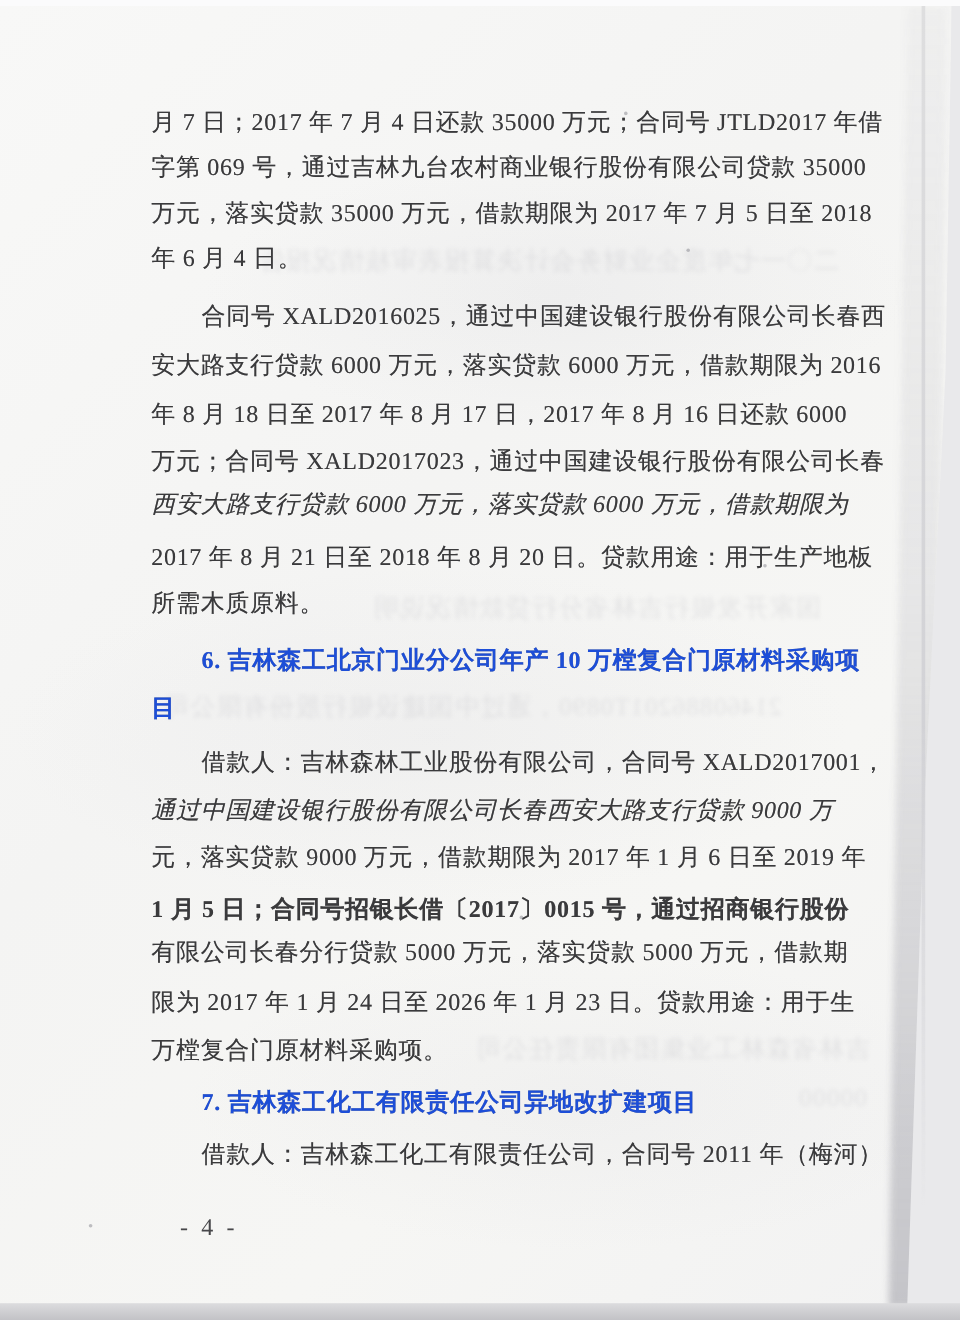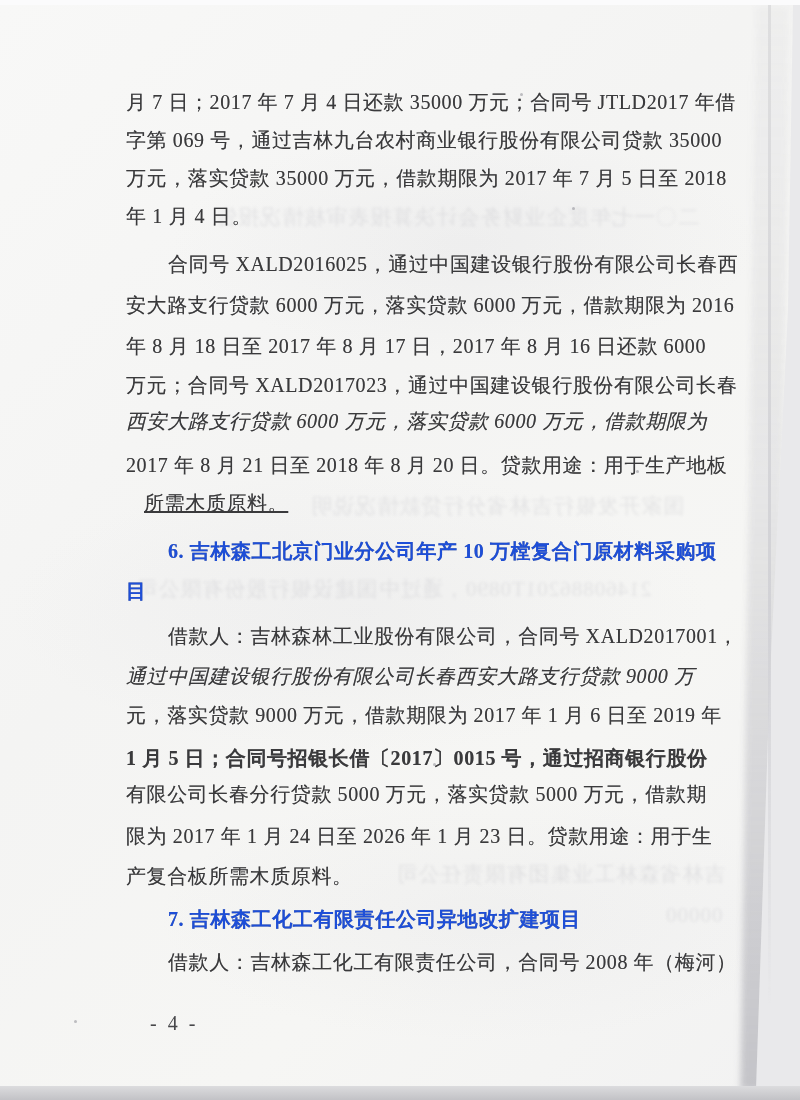--- a/index.html
+++ b/index.html
@@ -133,39 +133,39 @@
       <div class="ghost" style="left: 310px; top: 492px;">国家开发银行吉林省分行贷款情况说明</div>
       <div class="ghost" style="left: 135px; top: 575px;">21460886201T0890，通过中国建设银行股份有限公司</div>
       <div class="ghost" style="left: 395px; top: 860px;">吉林省森林工业集团有限责任公司</div>
       <div class="ghost" style="left: 665px; top: 903px;">00000</div>
     </div>
 
   <div id="lines-container">
       <div class="line" style="left: 106px; top: 88px;">月 7 日；2017 年 7 月 4 日还款 35000 万元；合同号 JTLD2017 年借</div>
       <div class="line" style="left: 106px; top: 126px;">字第 069 号，通过吉林九台农村商业银行股份有限公司贷款 35000</div>
       <div class="line" style="left: 106px; top: 164px;">万元，落实贷款 35000 万元，借款期限为 2017 年 7 月 5 日至 2018</div>
-      <div class="line" style="left: 106px; top: 202px;">年 1 月 4 日。</div>
+      <div class="line" style="left: 106px; top: 202px;">年 6 月 4 日。</div>
       <div class="line" style="left: 148px; top: 250px;">合同号 XALD2016025，通过中国建设银行股份有限公司长春西</div>
       <div class="line" style="left: 106px; top: 291px;">安大路支行贷款 6000 万元，落实贷款 6000 万元，借款期限为 2016</div>
       <div class="line" style="left: 106px; top: 332px;">年 8 月 18 日至 2017 年 8 月 17 日，2017 年 8 月 16 日还款 6000</div>
       <div class="line" style="left: 106px; top: 371px;">万元；合同号 XALD2017023，通过中国建设银行股份有限公司长春</div>
       <div class="line" style="left: 106px; top: 407px; font-style: italic;">西安大路支行贷款 6000 万元，落实贷款 6000 万元，借款期限为</div>
       <div class="line" style="left: 106px; top: 451px;">2017 年 8 月 21 日至 2018 年 8 月 20 日。贷款用途：用于生产地板</div>
-      <div class="line" style="left: 124px; top: 489px; text-decoration: underline;">所需木质原料。</div>
+      <div class="line" style="left: 106px; top: 489px;">所需木质原料。</div>
       <div class="line bold" style="left: 148px; top: 537px;">6. 吉林森工北京门业分公司年产 10 万樘复合门原材料采购项</div>
       <div class="line bold" style="left: 106px; top: 577px;">目</div>
       <div class="line" style="left: 148px; top: 622px;">借款人：吉林森林工业股份有限公司，合同号 XALD2017001，</div>
       <div class="line" style="left: 106px; top: 662px; font-style: italic;">通过中国建设银行股份有限公司长春西安大路支行贷款 9000 万</div>
       <div class="line" style="left: 106px; top: 701px; font-family: Liberation Serif, serif;">元，落实贷款 9000 万元，借款期限为 2017 年 1 月 6 日至 2019 年</div>
       <div class="line" style="left: 106px; top: 744px; font-weight: bold;">1 月 5 日；合同号招银长借〔2017〕0015 号，通过招商银行股份</div>
       <div class="line" style="left: 106px; top: 780px;">有限公司长春分行贷款 5000 万元，落实贷款 5000 万元，借款期</div>
       <div class="line" style="left: 106px; top: 822px;">限为 2017 年 1 月 24 日至 2026 年 1 月 23 日。贷款用途：用于生</div>
-      <div class="line" style="left: 106px; top: 862px;">产复合板所需木质原料。</div>
+      <div class="line" style="left: 106px; top: 862px;">万樘复合门原材料采购项。</div>
       <div class="line bold" style="left: 148px; top: 905px;">7. 吉林森工化工有限责任公司异地改扩建项目</div>
-      <div class="line" style="left: 148px; top: 948px;">借款人：吉林森工化工有限责任公司，合同号 2008 年（梅河）</div>
+      <div class="line" style="left: 148px; top: 948px;">借款人：吉林森工化工有限责任公司，合同号 2011 年（梅河）</div>
     </div>
 
   <div class="page-number">- 4 -</div>
 
   <div id="speck-container">
       <div class="speck" style="left: 572px; top: 207px;"></div>
       <div class="speck" style="left: 636px; top: 470px;"></div>
       <div class="speck" style="left: 433px; top: 763px;"></div>
       <div class="speck" style="left: 74px; top: 1020px;"></div>
       <div class="speck" style="left: 520px; top: 93px;"></div>

